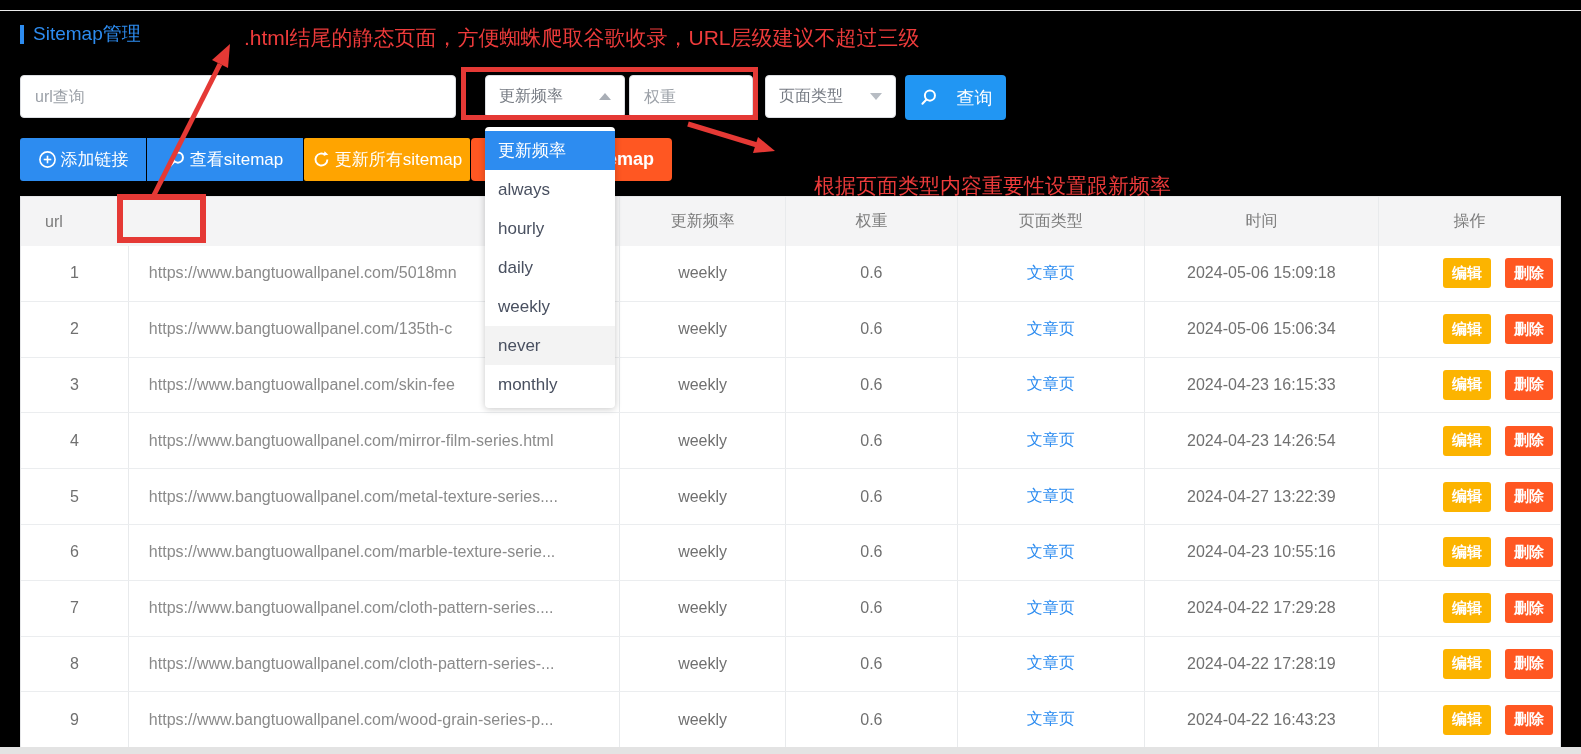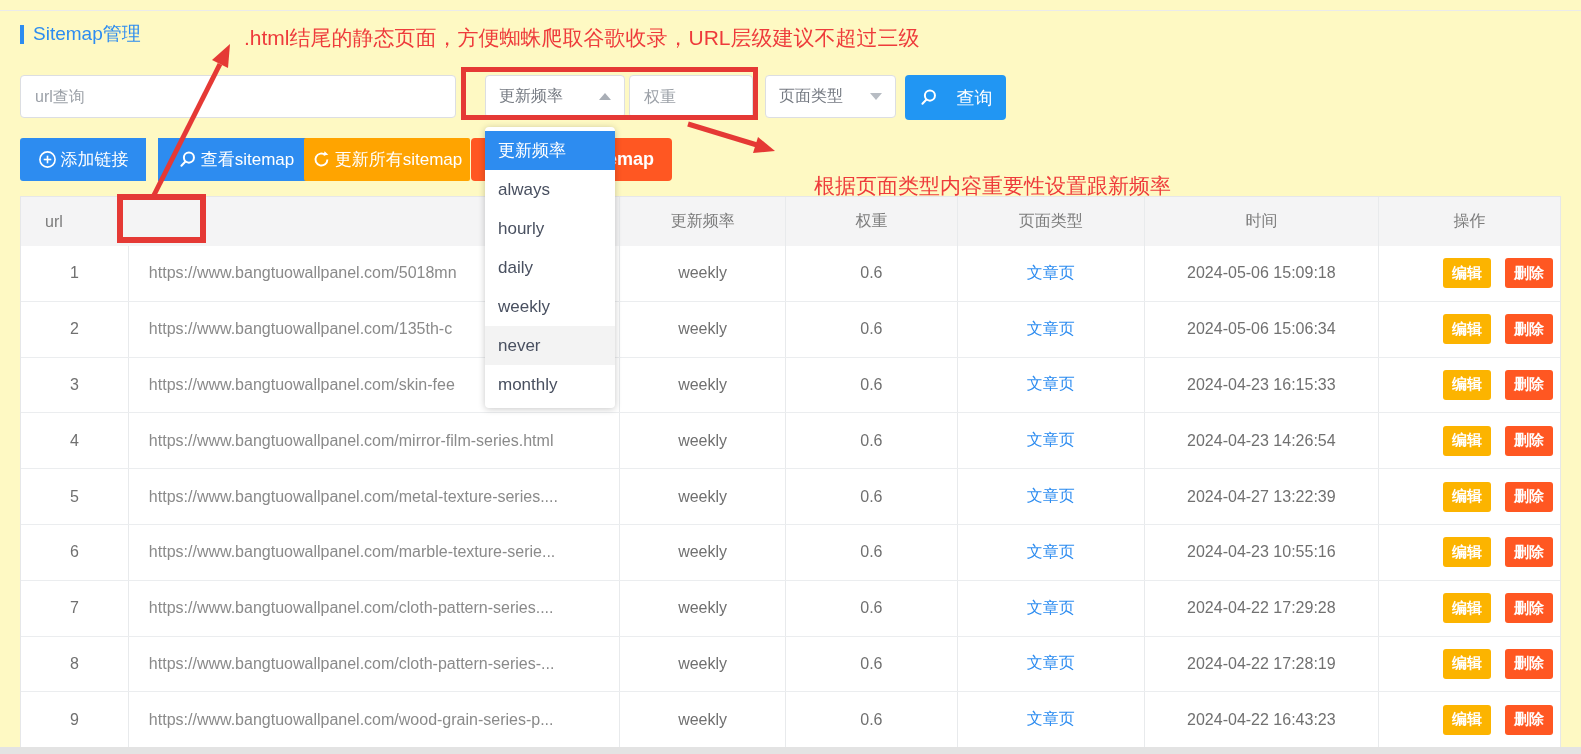--- a/index.html
+++ b/index.html
@@ -2,21 +2,21 @@
 <html style="--primary-blue: #2d8cf0; --query-blue: #2196f3; --warning-orange: #ffa400; --danger-red: #ff5722; --edit-yellow: #fcb400; --annotation-red: #ee3b3b; --link-blue: #2d8cf0;"><head>
 <meta charset="utf-8">
 <style>
   :root{
     --primary-blue:#2d8cf0; --query-blue:#2196f3; --warning-orange:#ffa400;
     --danger-red:#ff5722; --edit-yellow:#fcb400; --annotation-red:#ee3b3b;
     --link-blue:#2d8cf0;
   }
   *{margin:0;padding:0;box-sizing:border-box;}
   body{background:#fff;font-family:"Liberation Sans",sans-serif;}
-  .page{position:relative;width:1581px;height:754px;background:#fef9c3;overflow:hidden;}
+  .page{position:relative;width:1581px;height:754px;background:#000000;overflow:hidden;}
   .top-divider{position:absolute;left:0;top:10px;width:100%;height:1px;background:#ebebeb;}
 
   
   .title-bar{position:absolute;left:20px;top:25px;width:4px;height:19px;background:var(--primary-blue,#2d8cf0);}
   .page-title{position:absolute;left:33px;top:21px;font-size:19px;font-weight:400;color:var(--primary-blue,#2d8cf0);}
   .annotation{position:absolute;color:var(--annotation-red,#ee3b3b);font-size:21px;z-index:26;white-space:nowrap;}
   .annotation-top{left:244px;top:24px;}
   .annotation-right{left:814px;top:172px;}
 
   
@@ -32,21 +32,21 @@
   .tri{width:0;height:0;border-left:6px solid transparent;border-right:6px solid transparent;}
   .tri.up{border-bottom:7px solid #a9aeb6;}
   .tri.down{border-top:7px solid #b7bcc3;}
   .query-btn{position:absolute;left:905px;top:75px;width:101px;height:45px;background:var(--query-blue,#2196f3);
     border:none;border-radius:4px;color:#fff;font-size:18px;display:flex;align-items:center;justify-content:center;gap:19px;cursor:pointer;font-family:inherit;}
 
   
   .tb-btn{position:absolute;top:138px;height:43px;border:none;color:#fff;font-size:17px;display:flex;
     align-items:center;justify-content:center;gap:4px;cursor:pointer;font-family:inherit;}
   .btn-add{left:20px;width:126px;background:var(--primary-blue,#2d8cf0);border-radius:3px 0 0 3px;}
-  .btn-view{left:158px;width:156px;background:var(--primary-blue,#2d8cf0);}
+  .btn-view{left:147px;width:156px;background:var(--primary-blue,#2d8cf0);}
   .btn-update-all{left:304px;width:166px;background:var(--warning-orange,#ffa400);border-radius:2px;}
   .btn-partial{left:471px;width:201px;background:var(--danger-red,#ff5722);border-radius:4px;
     justify-content:flex-end;padding-right:18px;font-weight:bold;font-size:18px;z-index:1;}
 
   
   .table{position:absolute;left:20px;top:196px;width:1541px;border:1px solid #e6e7e9;border-bottom:none;background:#fff;}
   .thead{display:flex;height:49px;background:#f4f4f5;}
   .th{font-size:16px;color:#7c7c7c;}
   .cell{display:flex;align-items:center;justify-content:center;border-right:1px solid #e8eaec;overflow:hidden;white-space:nowrap;}
   .cell:last-child{border-right:none;}

